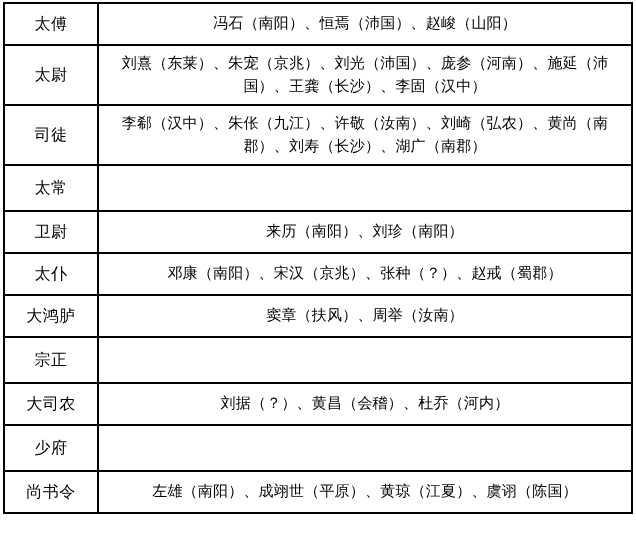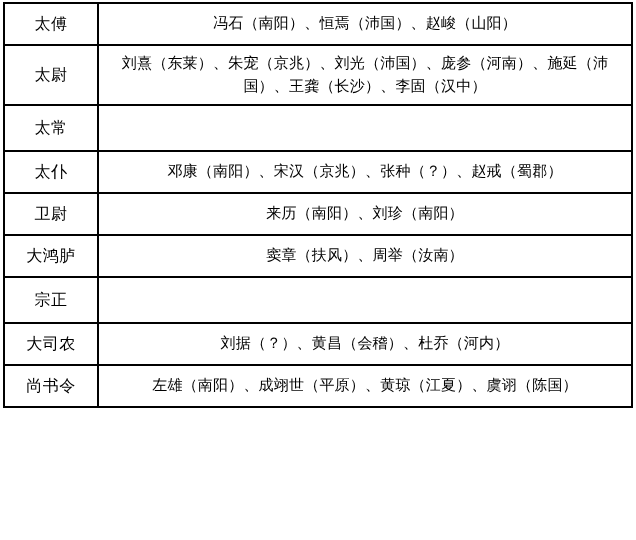--- a/index.html
+++ b/index.html
@@ -62,54 +62,62 @@
       <tr class="row-short">
         <td class="office-name">太傅</td>
         <td class="holders">冯石（南阳）、恒焉（沛国）、赵峻（山阳）</td>
       </tr>
 
       <tr class="row-tall">
         <td class="office-name">太尉</td>
         <td class="holders">刘熹（东莱）、朱宠（京兆）、刘光（沛国）、庞参（河南）、施延（沛国）、王龚（长沙）、李固（汉中）</td>
       </tr>
 
+      <tr class="row-tall">
+        <td class="office-name">司徒</td>
+        <td class="holders">李郗（汉中）、朱伥（九江）、许敬（汝南）、刘崎（弘农）、黄尚（南郡）、刘寿（长沙）、湖广（南郡）</td>
+      </tr>
 
 
       <tr class="row-mid">
         <td class="office-name">太常</td>
         <td class="holders empty"></td>
       </tr>
 
 
       <tr class="row-short">
-        <td class="office-name">太仆</td>
-        <td class="holders">邓康（南阳）、宋汉（京兆）、张种（？）、赵戒（蜀郡）</td>
+        <td class="office-name">卫尉</td>
+        <td class="holders">来历（南阳）、刘珍（南阳）</td>
       </tr>
 
       <tr class="row-short">
-        <td class="office-name">卫尉</td>
-        <td class="holders">来历（南阳）、刘珍（南阳）</td>
+        <td class="office-name">太仆</td>
+        <td class="holders">邓康（南阳）、宋汉（京兆）、张种（？）、赵戒（蜀郡）</td>
       </tr>
 
 
       <tr class="row-short">
         <td class="office-name">大鸿胪</td>
         <td class="holders">窦章（扶风）、周举（汝南）</td>
       </tr>
 
       <tr class="row-mid">
         <td class="office-name">宗正</td>
         <td class="holders empty"></td>
       </tr>
 
       <tr class="row-short">
         <td class="office-name">大司农</td>
         <td class="holders">刘据（？）、黄昌（会稽）、杜乔（河内）</td>
       </tr>
 
+      <tr class="row-mid">
+        <td class="office-name">少府</td>
+        <td class="holders empty"></td>
+      </tr>
 
       <tr class="row-short">
         <td class="office-name">尚书令</td>
         <td class="holders">左雄（南阳）、成翊世（平原）、黄琼（江夏）、虞诩（陈国）</td>
       </tr>
 
     </tbody>
   </table>
 </div>
 

